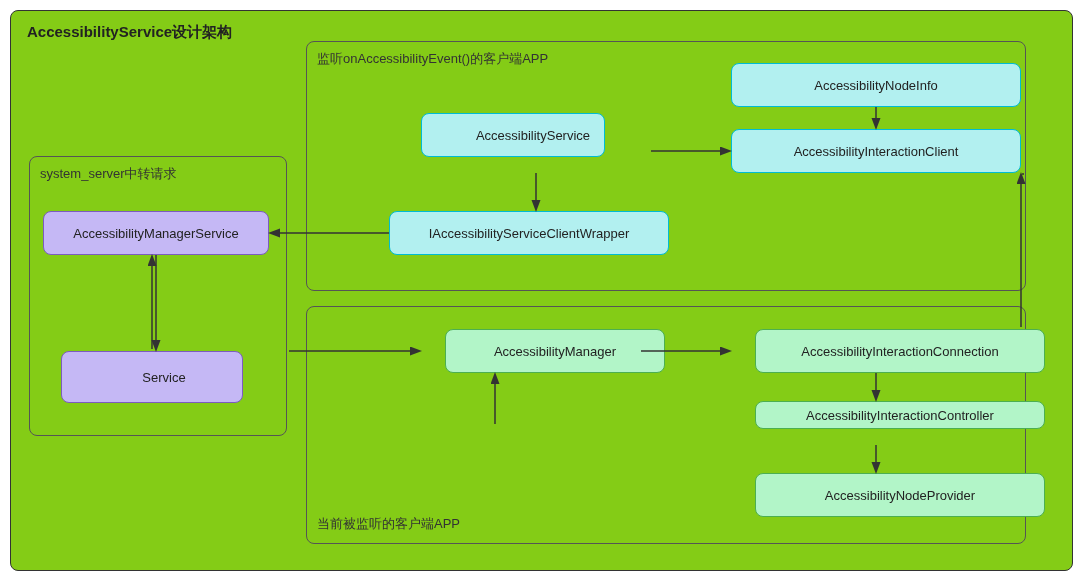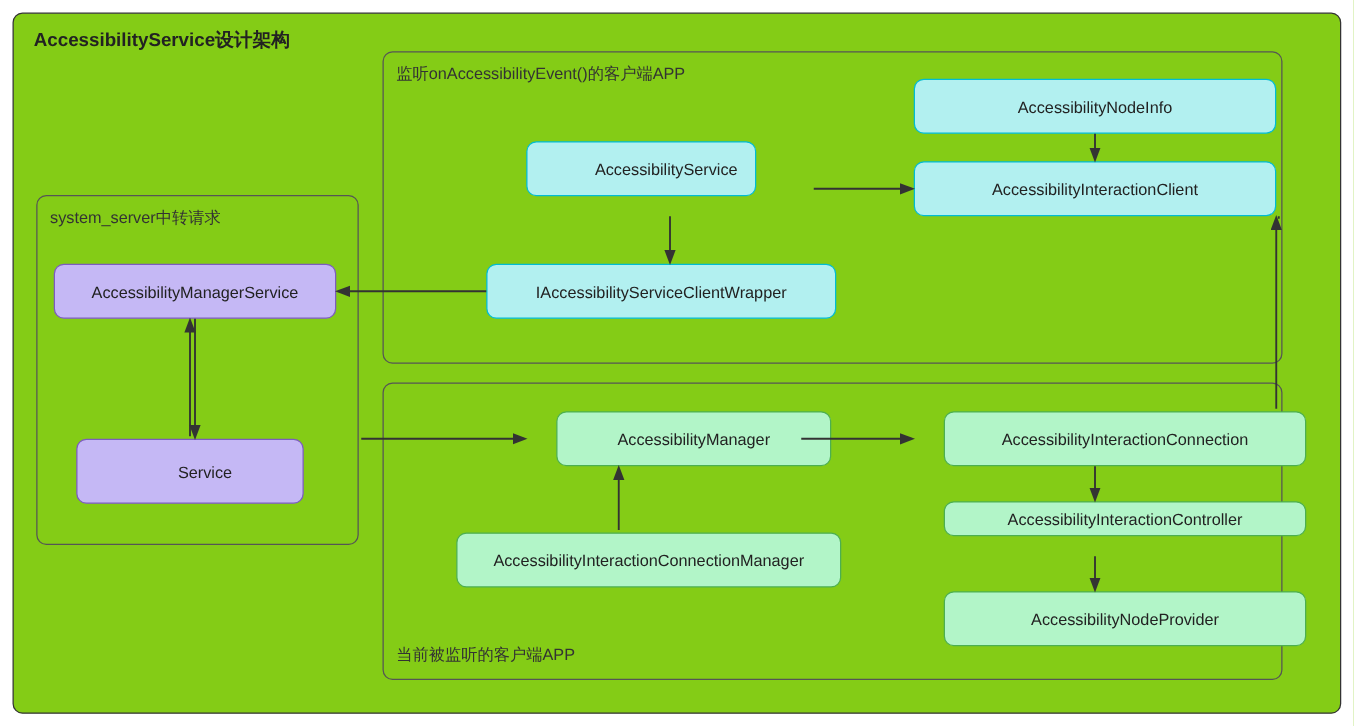--- a/index.html
+++ b/index.html
@@ -174,23 +174,20 @@
   </div>
 
   <div class="node node-purple" style="top: 340px; left: 50px; width: 182px; height: 52px; padding-left: 32px;">
     <span>Service</span>
   </div>
 
   <div class="node node-green" style="top: 318px; left: 410px; width: 220px; height: 44px;">
     <span>AccessibilityManager</span>
   </div>
 
-  <div class="node node-green" style="top: 415px; left: 330px; width: 308px; height: 44px;">
-    <span>AccessibilityInteractionConnectionManager</span>
-  </div>
 
   <div class="node node-green" style="top: 318px; left: 720px; width: 290px; height: 44px;">
     <span>AccessibilityInteractionConnection</span>
   </div>
 
   <div class="node node-green" style="top: 390px; left: 720px; width: 290px; height: 28px;">
     <span>AccessibilityInteractionController</span>
   </div>
 
   <div class="node node-green" style="top: 462px; left: 720px; width: 290px; height: 44px;">

